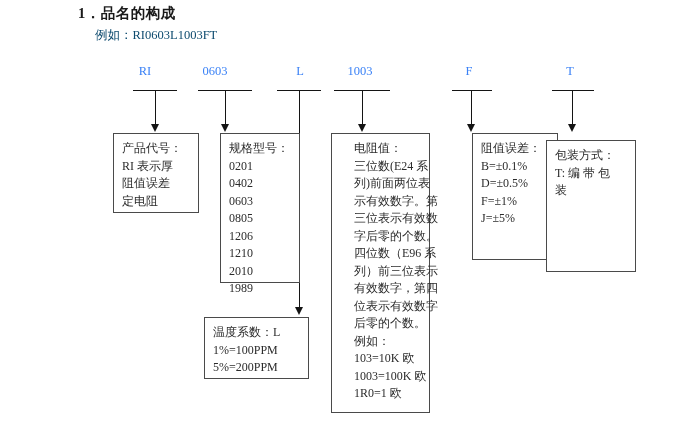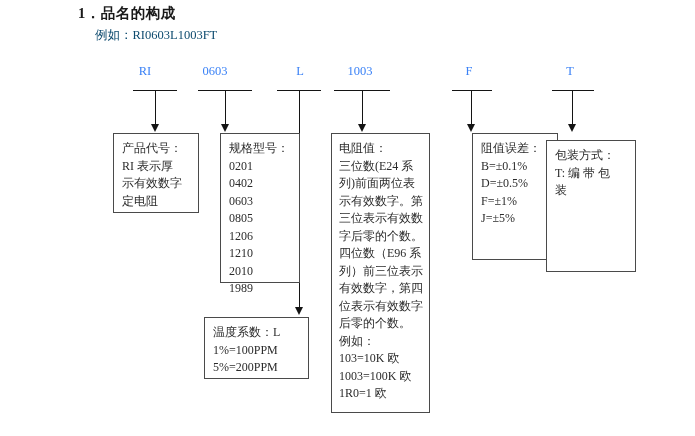--- a/index.html
+++ b/index.html
@@ -120,21 +120,21 @@
   <div class="stem" style="left:471px; top:90px; height:35px;"></div>
   <div class="arrow-head" style="left:467px; top:124px;"></div>
 
   <div class="tbar" style="left:552px; top:90px; width:42px;"></div>
   <div class="stem" style="left:572px; top:90px; height:35px;"></div>
   <div class="arrow-head" style="left:568px; top:124px;"></div>
 
   <div class="box" style="left:113px; top:133px; width:86px; height:80px;">
     <div class="line">产品代号：</div>
     <div class="line">RI 表示厚</div>
-    <div class="line">示有效数字</div>
+    <div class="line">阻值误差</div>
     <div class="line">定电阻</div>
   </div>
 
   <div class="box" style="left:213px; top:133px; width:80px; height:150px;margin-left:7px;">
     <div class="line">规格型号：</div>
     <div class="line">0201</div>
     <div class="line">0402</div>
     <div class="line">0603</div>
     <div class="line">0805</div>
     <div class="line">1206</div>
@@ -142,21 +142,21 @@
     <div class="line">2010</div>
     <div class="line">1989</div>
   </div>
 
   <div class="box" style="left:204px; top:317px; width:105px; height:62px;">
     <div class="line">温度系数：L</div>
     <div class="line">1%=100PPM</div>
     <div class="line">5%=200PPM</div>
   </div>
 
-  <div class="box" style="left:331px; top:133px; width:99px; height:280px; padding:6px 7px 4px 7px;">
+  <div class="box" style="left:331px; top:133px; width:99px; height:280px; padding:6px 7px 4px 22px;">
     <div class="line">电阻值：</div>
     <div class="line">三位数(E24 系</div>
     <div class="line">列)前面两位表</div>
     <div class="line">示有效数字。第</div>
     <div class="line">三位表示有效数</div>
     <div class="line">字后零的个数。</div>
     <div class="line">四位数（E96 系</div>
     <div class="line">列）前三位表示</div>
     <div class="line">有效数字，第四</div>
     <div class="line">位表示有效数字</div>

